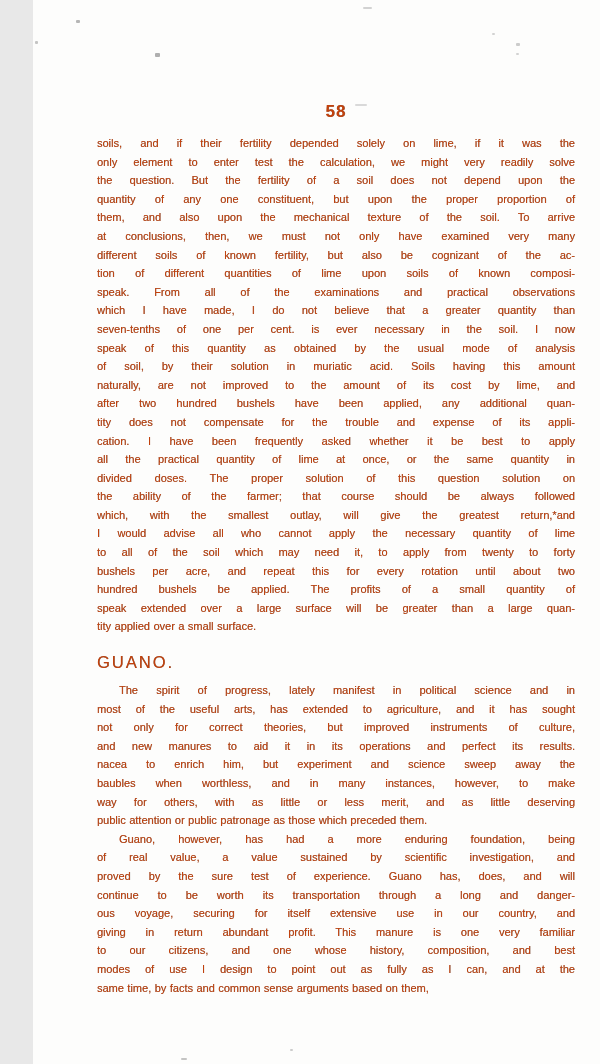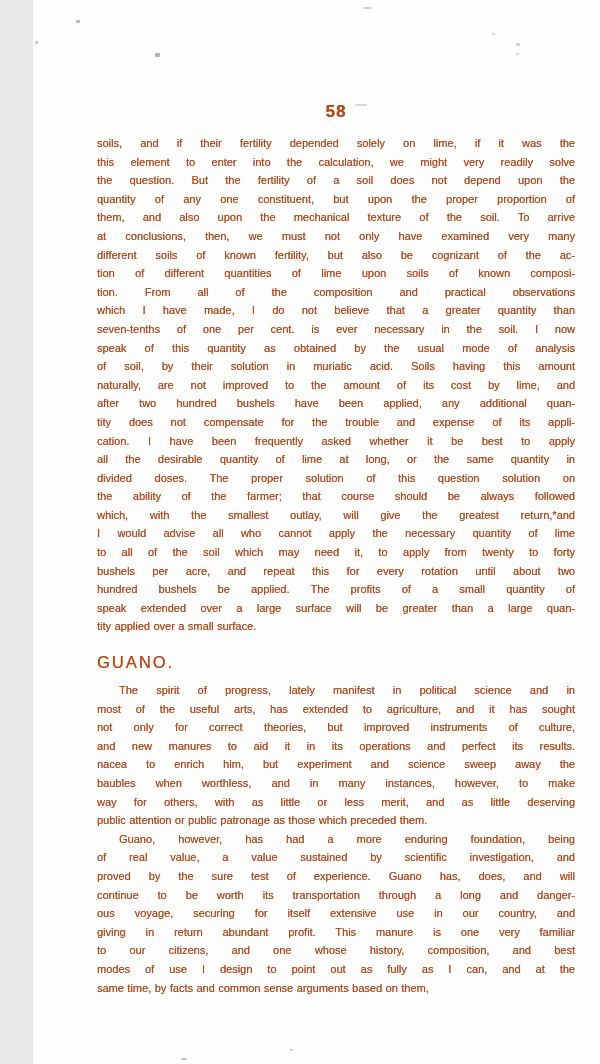--- a/index.html
+++ b/index.html
@@ -53,37 +53,37 @@
 </style>
 </head>
 <body>
 
 <div class="page">
   <div class="column">
     <div class="page-number">58</div>
     <div>
         <div class="paragraph">
           <div class="line">soils, and if their fertility depended solely on lime, if it was the</div>
-          <div class="line">this element to enter into the calculation, we might very readily solve</div>
+          <div class="line">only element to enter test the calculation, we might very readily solve</div>
           <div class="line">the question.  But the fertility of a soil does not depend upon the</div>
           <div class="line">quantity of any one constituent, but upon the proper proportion of</div>
           <div class="line">them, and also upon the mechanical texture of the soil.  To arrive</div>
           <div class="line">at conclusions, then, we must not only have examined very many</div>
           <div class="line">different soils of known fertility, but also be cognizant of the ac-</div>
           <div class="line">tion of different quantities of lime upon soils of known composi-</div>
-          <div class="line">tion.  From all of the composition and practical observations</div>
+          <div class="line">speak.  From all of the examinations and practical observations</div>
           <div class="line">which I have made, I do not believe that a greater quantity than</div>
           <div class="line">seven-tenths of one per cent. is ever necessary in the soil.  I now</div>
           <div class="line">speak of this quantity as obtained by the usual mode of analysis</div>
           <div class="line">of soil, by their solution in muriatic acid.  Soils having this amount</div>
           <div class="line">naturally, are not improved to the amount of its cost by lime, and</div>
           <div class="line">after two hundred bushels have been applied, any additional quan-</div>
           <div class="line">tity does not compensate for the trouble and expense of its appli-</div>
           <div class="line">cation.  I have been frequently asked whether it be best to apply</div>
-          <div class="line">all the desirable quantity of lime at long, or the same quantity in</div>
+          <div class="line">all the practical quantity of lime at once, or the same quantity in</div>
           <div class="line">divided doses.  The proper solution of this question solution on</div>
           <div class="line">the ability of the farmer; that course should be always followed</div>
           <div class="line">which, with the smallest outlay, will give the greatest return,*and</div>
           <div class="line">I would advise all who cannot apply the necessary quantity of lime</div>
           <div class="line">to all of the soil which may need it, to apply from twenty to forty</div>
           <div class="line">bushels per acre, and repeat this for every rotation until about two</div>
           <div class="line">hundred bushels be applied.  The profits of a small quantity of</div>
           <div class="line">speak extended over a large surface will be greater than a large quan-</div>
           <div class="line last">tity applied over a small surface.</div>
         </div>

